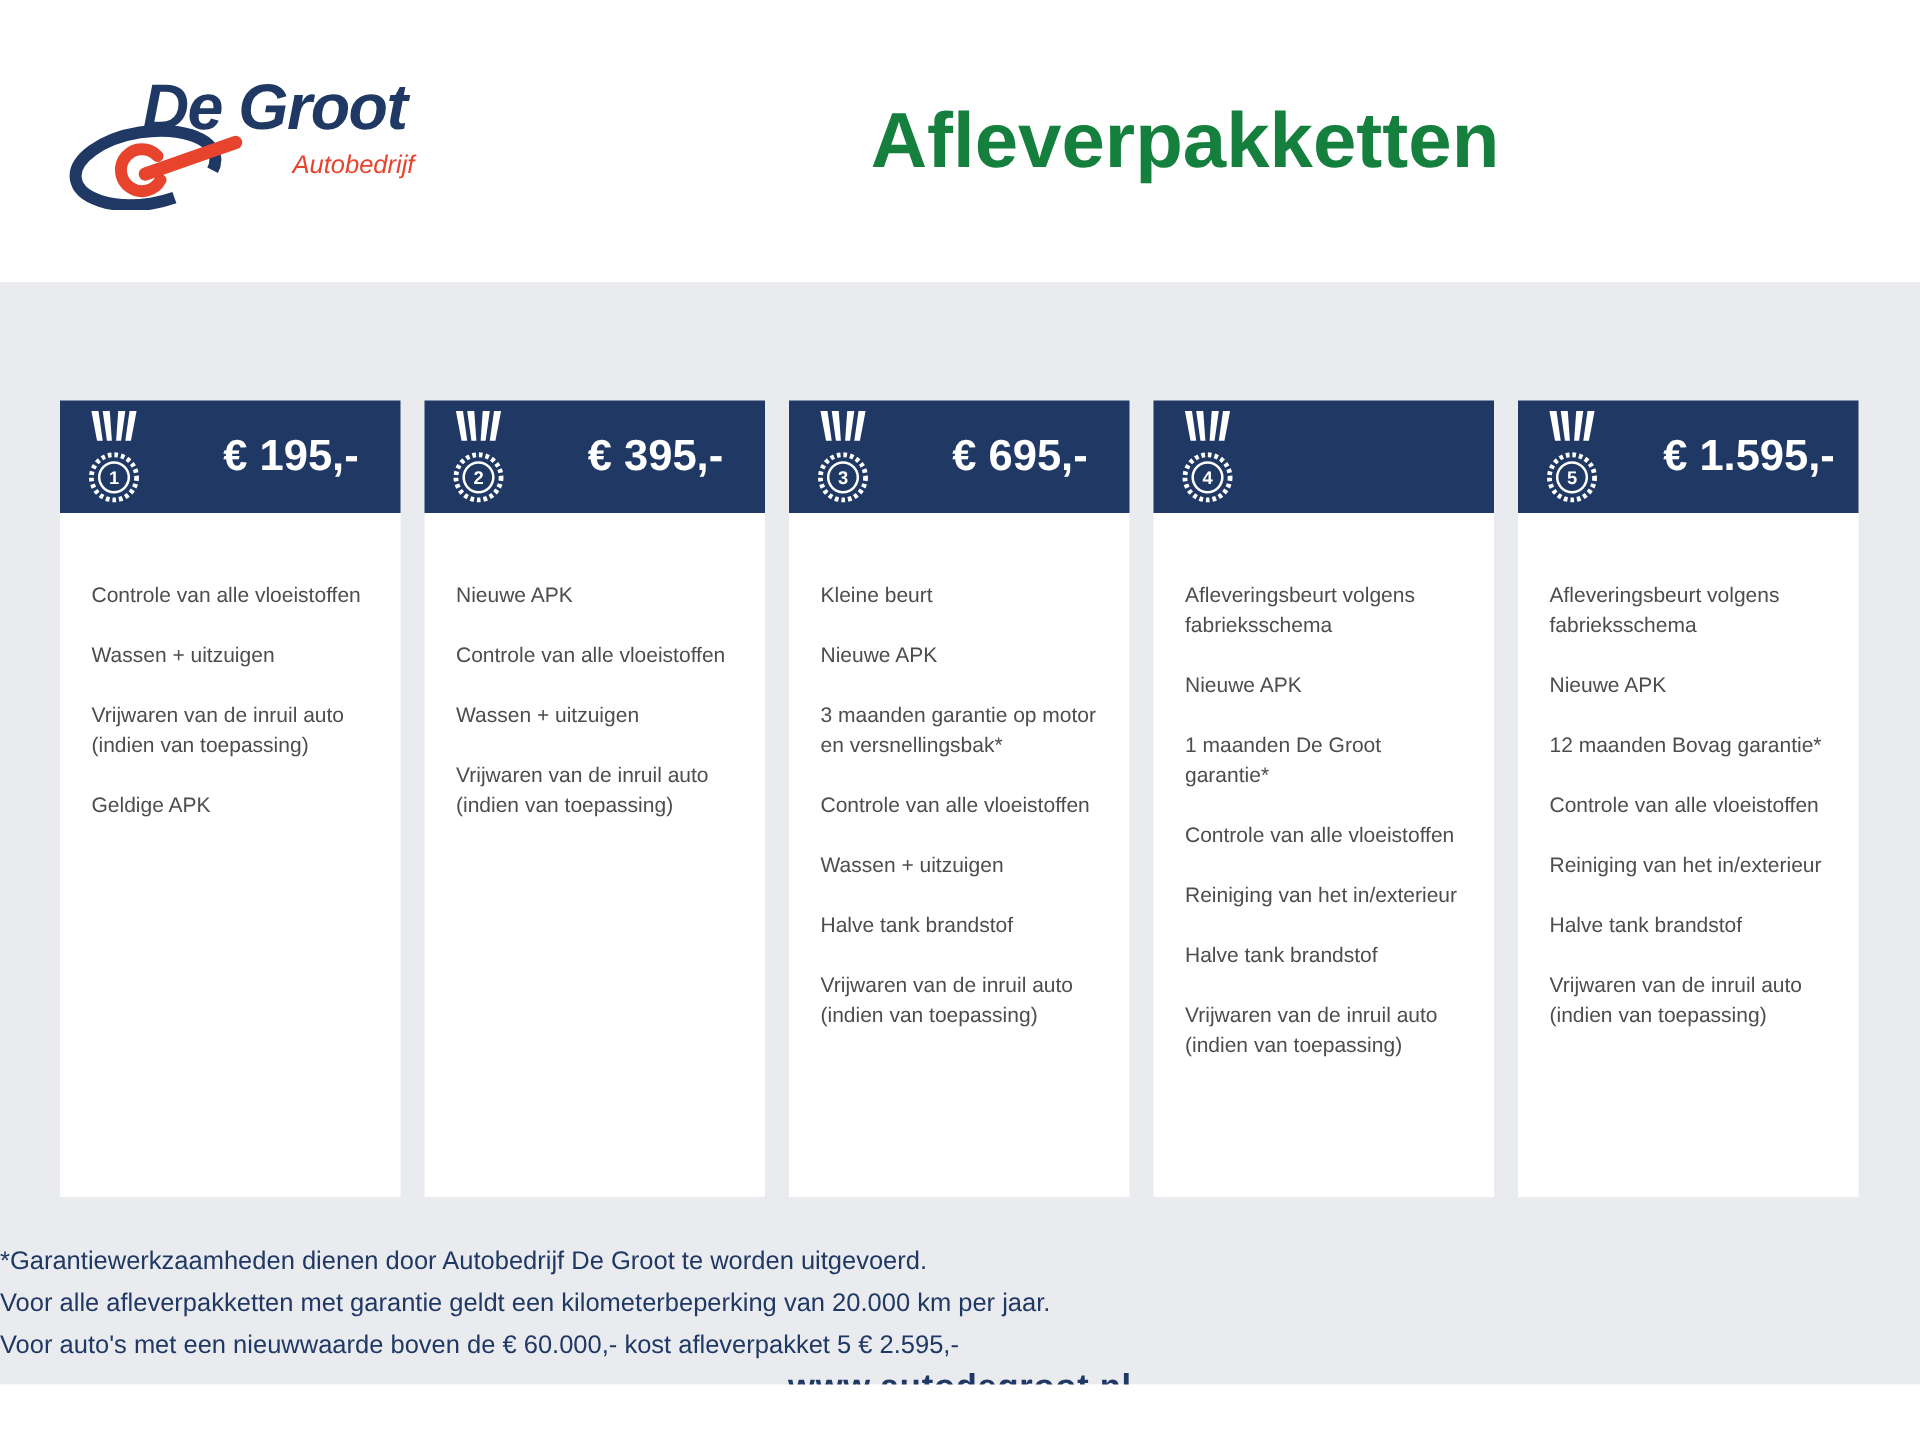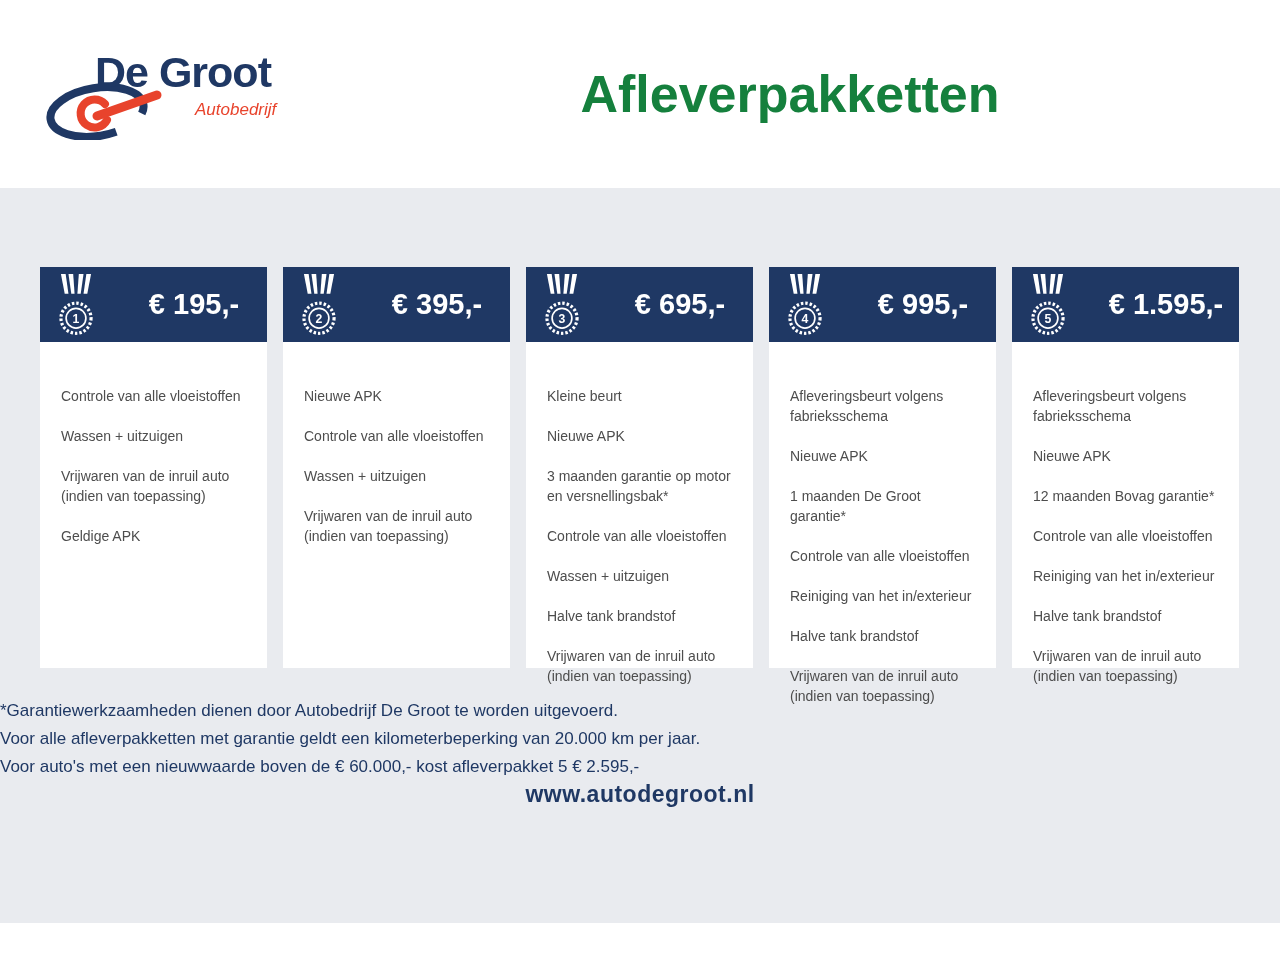--- a/index.html
+++ b/index.html
@@ -3,35 +3,35 @@
 <meta charset="utf-8">
 <style>
   * { margin:0; padding:0; box-sizing:border-box; }
   html,body { width:1280px; height:960px; }
   body { font-family:"Liberation Sans", sans-serif; background:#ffffff; }
   .page { width:1280px; height:960px; overflow:hidden; display:flex; flex-direction:column; }
 
   
   .top-bar { height:188px; background:#ffffff; display:flex; align-items:center; padding-left:45px; }
   .logo { position:relative; width:255px; height:96px; flex:0 0 auto; }
-  .logo-name { position:absolute; left:50px; top:2px; font-size:43px; font-weight:700; color:#1f3864; letter-spacing:-1px; }
+  .logo-name { position:absolute; left:50px; top:2px; font-size:43px; font-weight:700; font-style:italic; color:#1f3864; letter-spacing:-1px; }
   .logo-sub { position:absolute; left:150px; top:54px; font-size:17px; font-weight:400; font-style:italic; color:#e8432c; }
   .logo-mark { position:absolute; left:0; top:36px; }
   .title-wrap { flex:1; text-align:center; }
   .page-title { font-size:52px; font-weight:600; color:#15803d; letter-spacing:0px; }
 
   
   .gray-area { height:735px; background:#e9ebef; }
   .cards { display:flex; gap:16px; margin:79px 41px 0 40px; }
   .card { flex:1; display:flex; flex-direction:column; }
   .card-header { height:75px; background:#1f3864; display:flex; align-items:center; padding-left:13px; }
   .medal { flex:0 0 auto; margin-top:3px; }
   .medal text { font-family:"Liberation Sans", sans-serif; font-weight:700; }
   .price { flex:1; text-align:center; padding-left:22px; color:#ffffff; font-size:29px; font-weight:700; letter-spacing:0px; }
-  .card-body { background:#ffffff; height:326px; padding:44px 20px 0 21px; }
+  .card-body { background:#ffffff; height:456px; padding:44px 20px 0 21px; }
   .item { font-size:14px; line-height:20px; color:#4d4d4d; margin-bottom:20px; }
 
   
   .footnotes { margin-top:29px; text-align:left; color:#1f3864; font-size:17px; line-height:28px; font-weight:500; }
   .website { text-align:center; color:#1f3864; font-size:23px; font-weight:700; letter-spacing:0.5px; }
 
   
   .bottom-strip { height:37px; background:#ffffff; flex:1; }
 </style>
 </head>
@@ -137,21 +137,20 @@
             <g fill="#ffffff">
               <path d="M8 0 L13 0 L16 21 L12 21 Z"></path>
                 <path d="M16 0 L21 0 L22.5 21 L19 21 Z"></path>
               <path d="M27 0 L32 0 L29 21 L25.5 21 Z"></path>
                 <path d="M35 0 L40 0 L36 21 L32 21 Z"></path>
             </g>
             <circle cx="24" cy="47" r="16" fill="none" stroke="#ffffff" stroke-width="3.4" stroke-dasharray="2.6 2.1"></circle>
             <circle cx="24" cy="47" r="10.5" fill="none" stroke="#ffffff" stroke-width="1.8"></circle>
             <text x="24" y="52" text-anchor="middle" font-size="13" fill="#ffffff">4</text>
           </svg>
-          <div class="price">€ 995,-</div>
         </div>
         <div class="card-body">
           <div class="item">Afleveringsbeurt volgens fabrieksschema</div>
           <div class="item">Nieuwe APK</div>
           <div class="item">1 maanden De Groot garantie*</div>
           <div class="item">Controle van alle vloeistoffen</div>
           <div class="item">Reiniging van het in/exterieur</div>
           <div class="item">Halve tank brandstof</div>
           <div class="item">Vrijwaren van de inruil auto (indien van toepassing)</div>
         </div>

